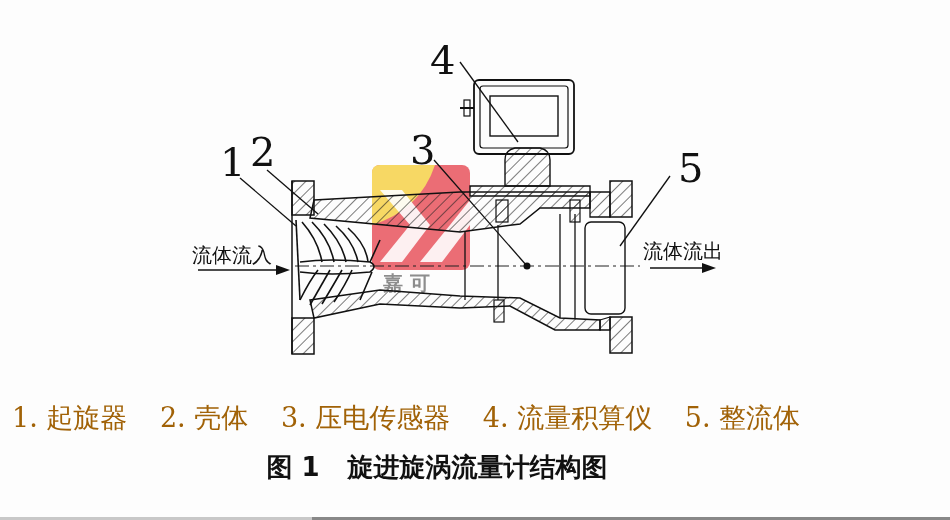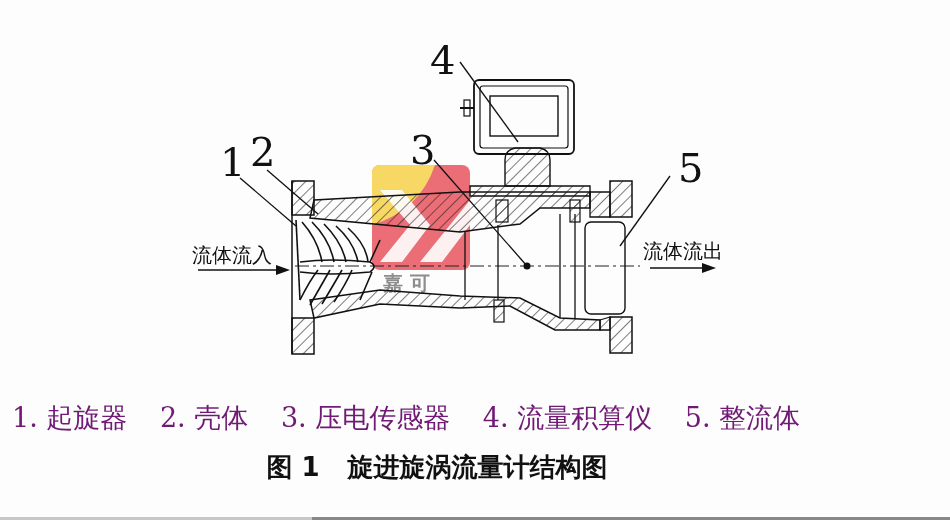--- a/index.html
+++ b/index.html
@@ -1,18 +1,18 @@
 <!DOCTYPE html>
 <html><head>
 <meta charset="utf-8">
 <style>
   html, body { margin:0; padding:0; background:#fdfdfd; }
   body { width:950px; height:520px; position:relative; overflow:hidden; font-family:"DejaVu Serif", serif; }
   #diagram { position:absolute; left:0; top:0; width:950px; height:390px; }
-  .legend { position:absolute; left:0; top:400px; width:784px; text-align:center; font-size:27px; color:#701a75; font-family:"DejaVu Serif", serif; white-space:nowrap; letter-spacing:0px; }
+  .legend { position:absolute; left:0; top:400px; width:784px; text-align:center; font-size:27px; color:#a16207; font-family:"DejaVu Serif", serif; white-space:nowrap; letter-spacing:0px; }
   .legend span { margin:0 12px; }
   .caption { position:absolute; left:0; top:450px; width:874px; text-align:center; font-size:26px; font-weight:bold; color:#111; font-family:"DejaVu Sans", sans-serif; }
   .caption .fig { margin-right:28px; }
   .bottom-bar-left { position:absolute; left:0; top:517px; width:312px; height:3px; background:#c8c8c8; }
   .bottom-bar-right { position:absolute; left:312px; top:517px; width:638px; height:3px; background:#888; }
   svg text { font-family:"DejaVu Serif", serif; }
 </style>
 </head>
 <body>
 

